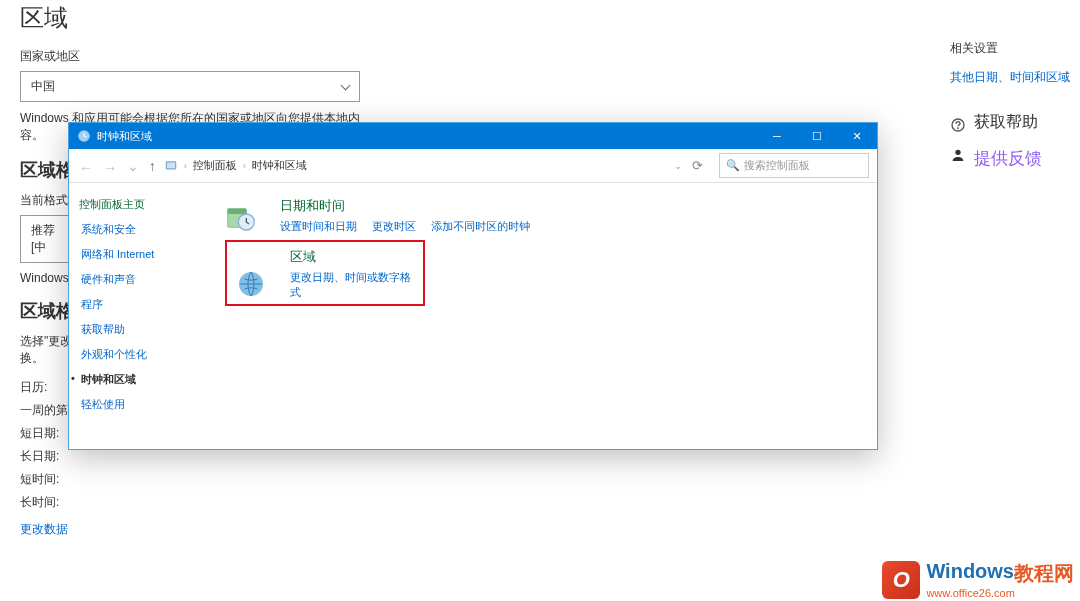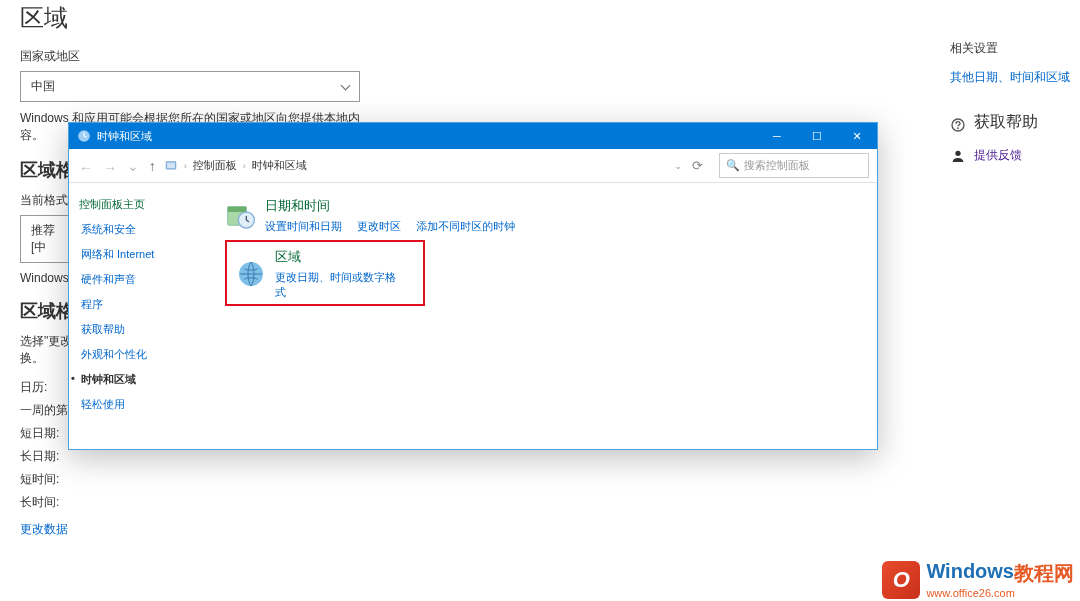--- a/index.html
+++ b/index.html
@@ -10,21 +10,21 @@
     .page-title { font-size: 24px; font-weight: 400; margin: 2px 0 14px 0; }
     .label { font-size: 12px; margin-bottom: 6px; color: #333; }
     .dropdown { width: 340px; border: 1px solid #999; padding: 6px 10px; font-size: 12px; display: flex; justify-content: space-between; align-items: center; background: #fff; }
     .desc { font-size: 12px; color: #333; margin: 8px 0 12px 0; max-width: 340px; }
     .section-h { font-size: 18px; margin: 14px 0 10px 0; }
     .sidebar-right { position: absolute; right: 0; top: 40px; width: 130px; }
     .sidebar-right .rel-title { font-size: 12px; color: #333; margin-bottom: 12px; }
     .sidebar-right a { display: block; font-size: 12px; color: #0066cc; text-decoration: none; margin-bottom: 8px; }
     .sidebar-right .help-row { display: flex; align-items: flex-end; gap: 8px; font-size: 16px; margin: 26px 0 14px 0; color: #333; }
     .sidebar-right .help-row svg, .sidebar-right .fb-row svg { width: 16px; height: 16px; }
-    .sidebar-right .fb-row { display: flex; align-items: flex-end; gap: 8px; font-size: 12px; color: #4c1d95; }
+    .sidebar-right .fb-row { display: flex; align-items: flex-start; gap: 8px; font-size: 17px; color: #8b5cf6; }
     
     
     .cp-window { position: absolute; left: 68px; top: 122px; width: 810px; height: 328px; background: #fff; box-shadow: 0 8px 30px rgba(0,0,0,0.25); border: 1px solid #4aa3e0; }
     .cp-titlebar { height: 26px; background: #0078d7; display: flex; align-items: center; color: #fff; font-size: 11px; padding-left: 8px; }
     .cp-titlebar .tb-icon { width: 14px; height: 14px; margin-right: 6px; }
     .cp-winbtns { margin-left: auto; display: flex; }
     .cp-winbtns .wb { width: 40px; height: 26px; display: flex; align-items: center; justify-content: center; color: #fff; }
     .cp-winbtns .wb.close { background: transparent; }
     
     .cp-toolbar { height: 34px; background: #fff; border-bottom: 1px solid #e0e0e0; display: flex; align-items: center; padding: 0 8px; font-size: 11px; color: #666; gap: 6px; }
@@ -37,21 +37,21 @@
     .cp-toolbar .glob-icon { width:14px; height:14px; }
     
     .cp-body { display: flex; height: calc(100% - 60px); }
     .cp-nav { width: 140px; padding: 14px 10px; font-size: 11px; }
     .cp-nav .nav-title { color: #006633; margin-bottom: 10px; font-size: 11px; }
     .cp-nav .nav-item { color: #0066cc; margin-bottom: 10px; cursor: pointer; padding-left: 2px; }
     .cp-nav .nav-item.active { color: #333; font-weight: bold; position: relative; }
     .cp-nav .nav-item.active::before { content: "•"; position: absolute; left: -8px; }
     
     .cp-main { flex: 1; padding: 14px 16px; font-size: 11px; }
-    .cp-item { display: flex; align-items: center; gap: 8px; margin-bottom: 6px; position: relative; }
+    .cp-item { display: flex; align-items: flex-end; gap: 23px; margin-bottom: 6px; position: relative; }
     .cp-item .itm-icon { width: 32px; height: 32px; flex-shrink: 0; }
     .cp-item .itm-body .itm-title { color: #006633; font-size: 13px; margin-bottom: 4px; }
     .cp-item .itm-body .itm-links { color: #0066cc; font-size: 11px; }
     .cp-item .itm-body .itm-links span { margin-right: 12px; cursor:pointer; }
     .red-box { border: 2px solid #e01020; padding: 6px 8px 4px 8px; width: 200px; }
     
     
     .bg-rows { font-size: 12px; color: #333; }
     .bg-rows div { margin-bottom: 6px; }
     .bg-link { font-size: 12px; color: #0066cc; margin-top: 10px; display: block; }

